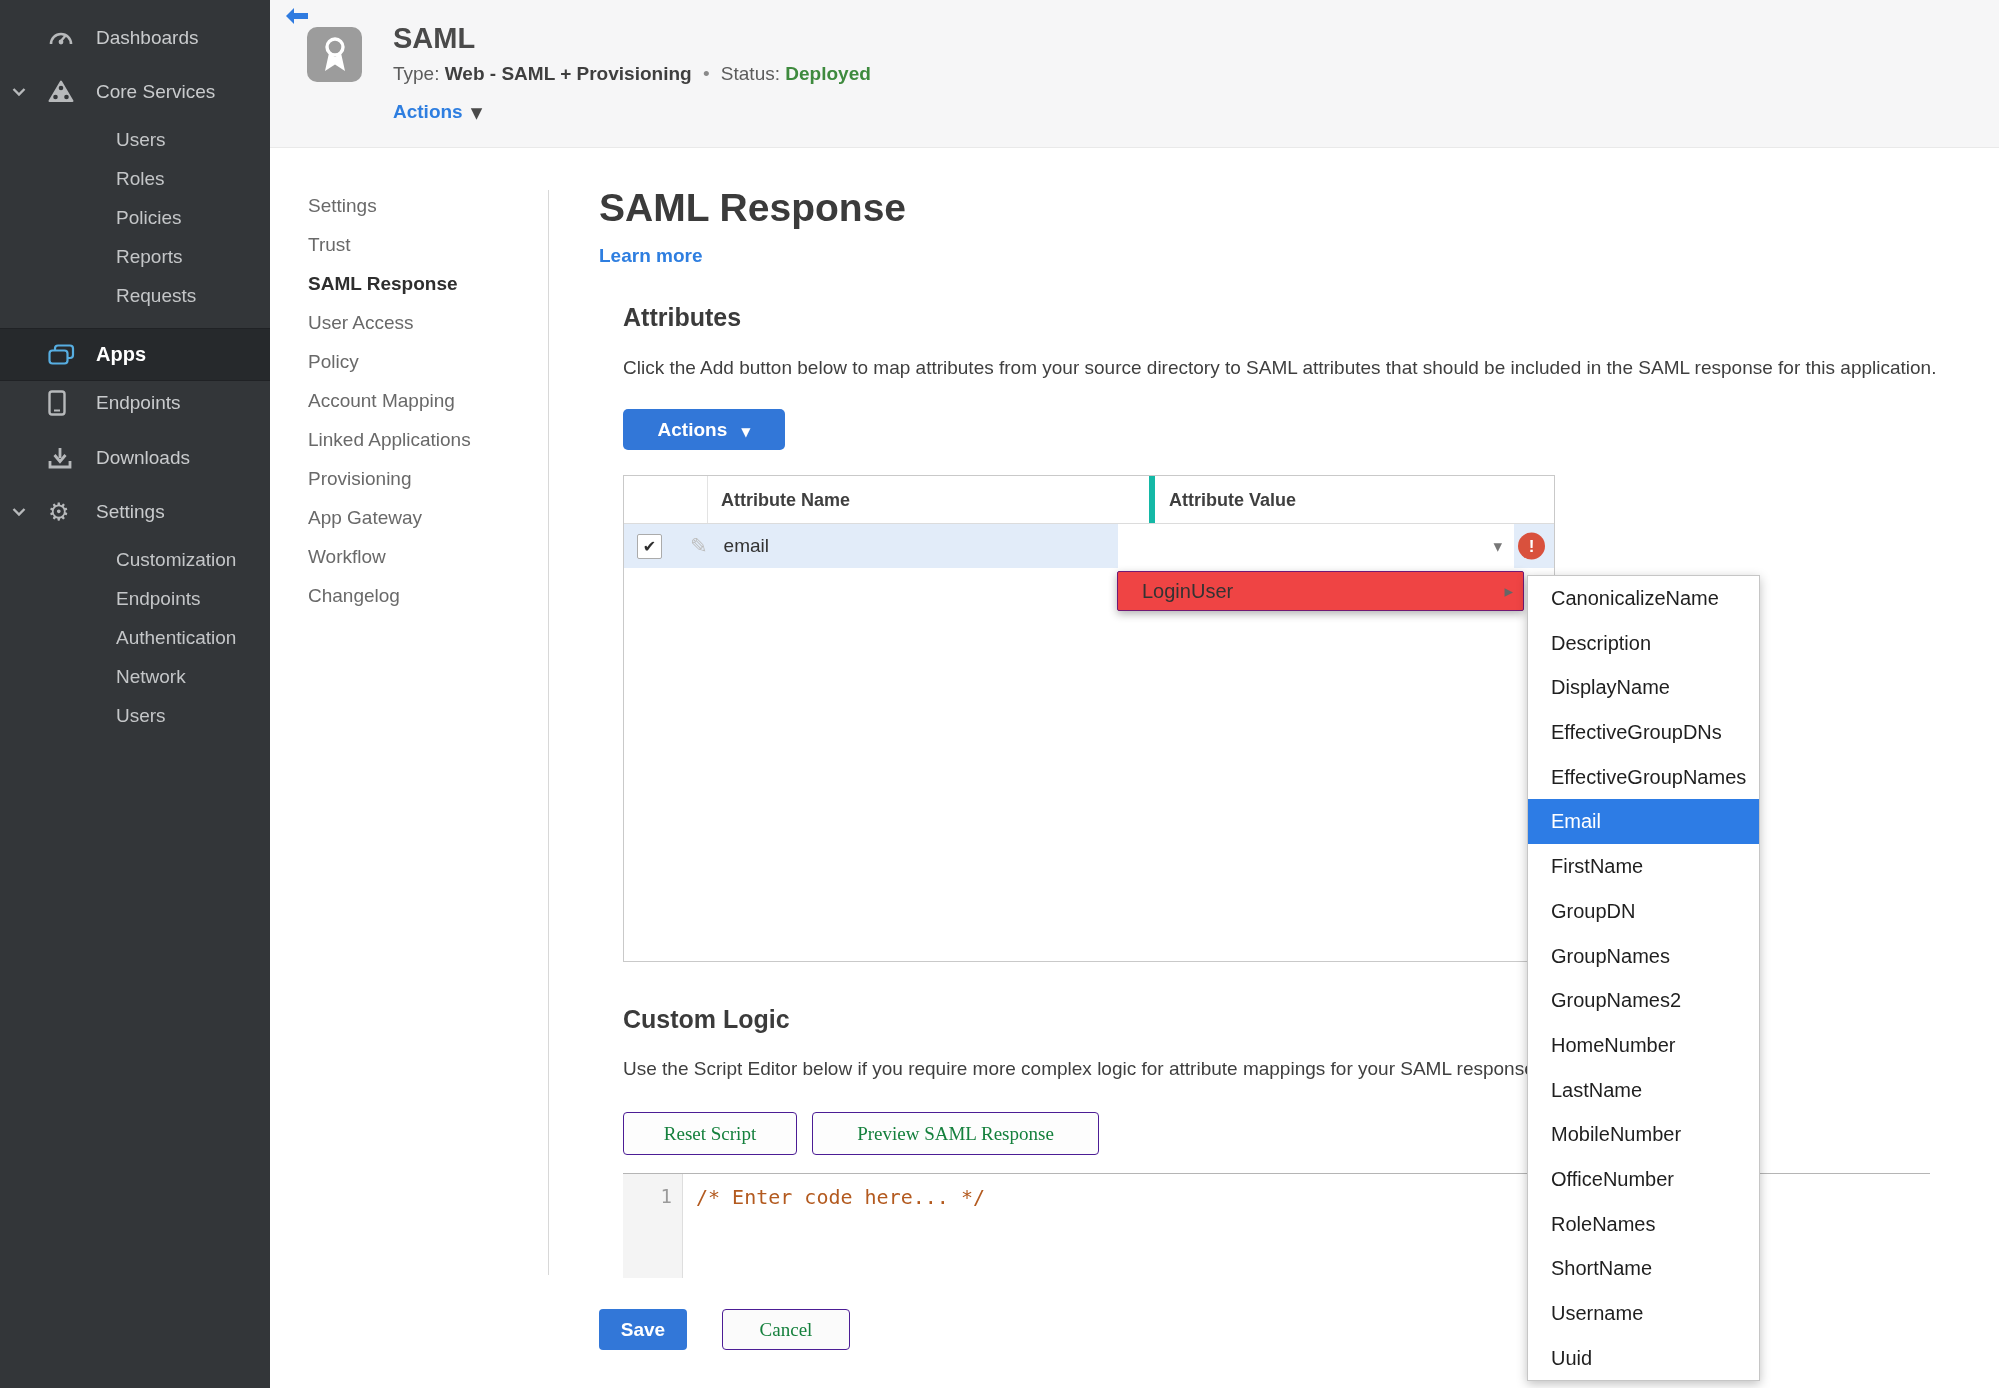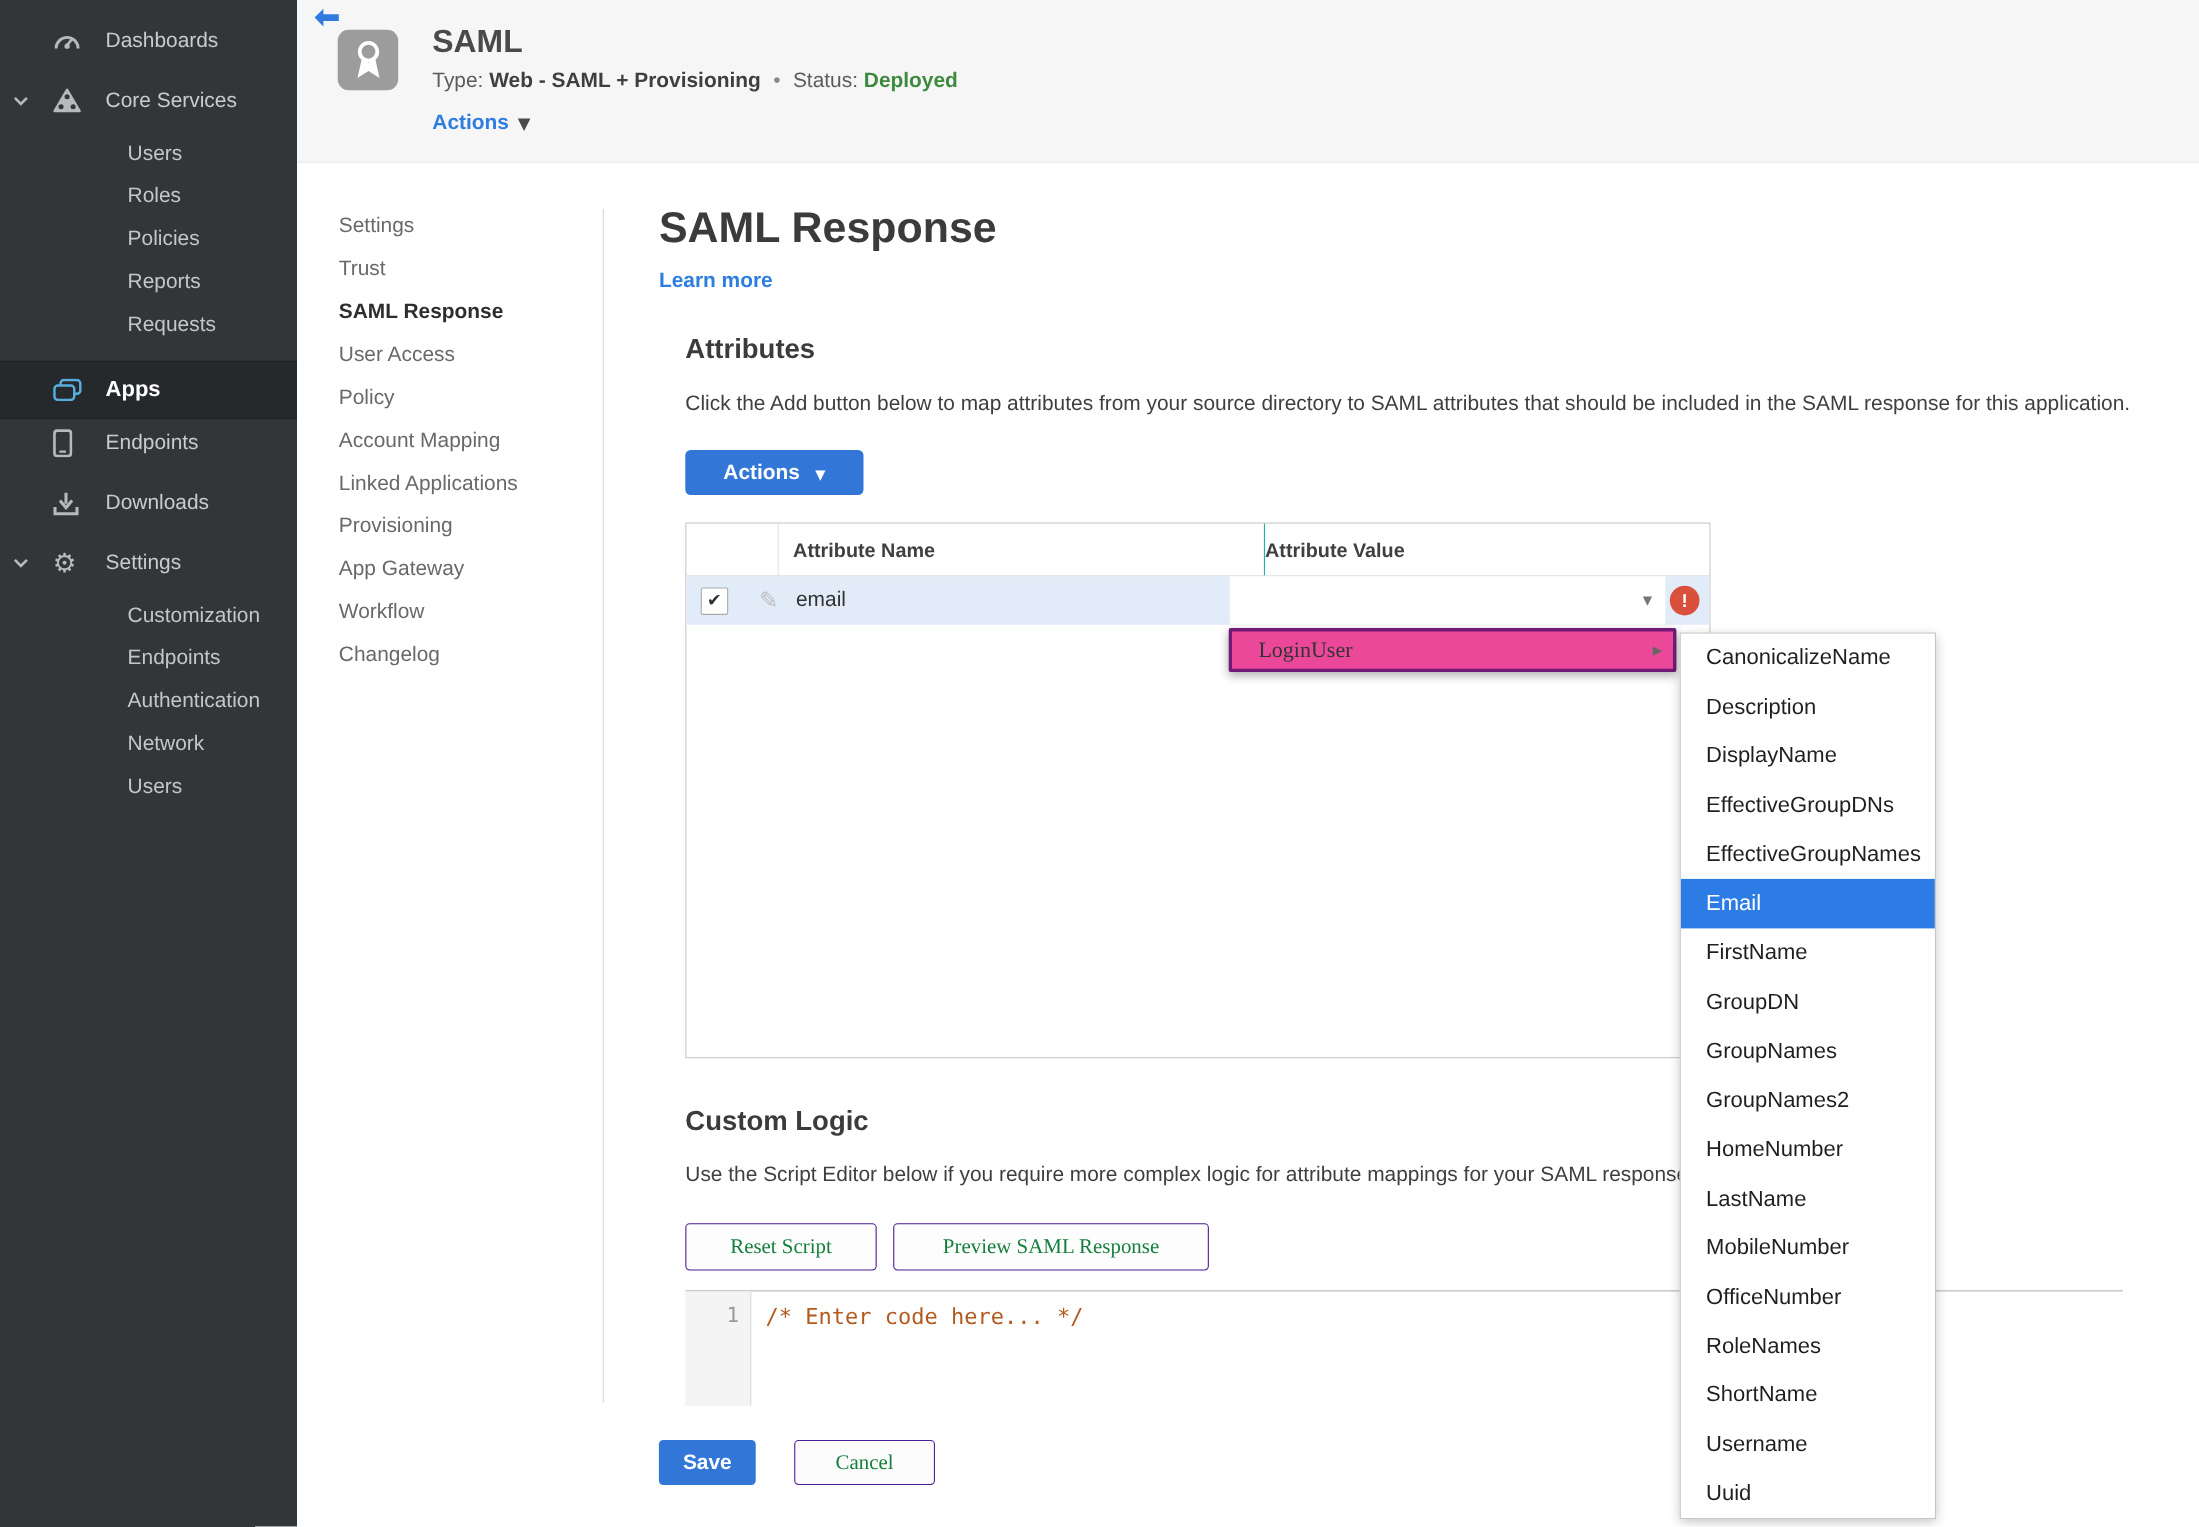--- a/index.html
+++ b/index.html
@@ -55,37 +55,37 @@
   .preview-btn { position:absolute; left:812px; top:1112px; width:287px; height:43px; }
   .save-btn { position:absolute; left:599px; top:1309px; width:88px; height:41px; border-radius:4px; }
   .cancel-btn { position:absolute; left:722px; top:1309px; width:128px; height:41px; background:#fbfbfb; }
 
   
   .attr-table { position:absolute; left:623px; top:475px; width:932px; height:487px; background:#fff; border:1px solid #c9c9c9; z-index:1; }
   .thead { position:absolute; left:0; top:0; right:0; height:48px; border-bottom:1px solid #dcdcdc; display:flex; }
   .th { font-size:18px; font-weight:bold; color:#3f3f3f; line-height:48px; }
   .th-check { width:51px; }
   .th-name { width:442px; border-left:1px solid #e3e3e3; padding-left:13px;margin-left:32px; }
-  .th-value { flex:1; border-left:1px solid #14b8a6; }
+  .th-value { flex:1; border-left:6px solid #14b8a6; padding-left:14px; }
   .trow { position:absolute; left:0; top:48px; right:0; height:44px; background:#e2ecf9; display:flex; align-items:center; }
   .cell-check { width:51px; display:flex; justify-content:center; }
   .checkbox { width:25px; height:25px; background:#fff; border:1px solid #ababab; border-radius:2px; display:flex; align-items:center; justify-content:center; cursor:pointer; }
   .i-check::before { content:"✔"; font-family:"DejaVu Sans", sans-serif; font-size:16px; color:#2f2f2f; }
   .cell-name { width:442px; display:flex; align-items:center; padding-left:15px; }
   .i-pencil::before { content:"✎"; font-family:"DejaVu Sans", sans-serif; font-size:21px; color:#bdbdbd; }
   .rowname { margin-left:16px; font-size:19px; color:#333; }
   .cell-value { flex:1; position:relative; height:100%; }
   .combo { position:absolute; left:1px; top:0; width:396px; height:100%; background:#fff; cursor:pointer; }
   .combo .i-caret-d { position:absolute; right:12px; top:50%; transform:translateY(-50%); }
   .i-caret-d::before { content:"▾"; font-family:"DejaVu Sans", sans-serif; font-size:17px; color:#777; }
   .error-icon { position:absolute; right:9px; top:50%; transform:translateY(-50%); width:27px; height:27px; border-radius:50%; background:#d9513d; display:flex; align-items:center; justify-content:center; }
   .error-icon::before { content:"!"; color:#fff; font-weight:bold; font-size:17px; }
 
   
-  .ctx-menu { position:absolute; left:1117px; top:571px; width:407px; height:40px; background:#ec4899; border:3px solid #701a75; border-radius:2px; box-shadow:0 3px 9px rgba(0,0,0,.3); z-index:30; display:flex; align-items:center; cursor:pointer;font-family:Liberation Serif, serif; }
+  .ctx-menu { position:absolute; left:1117px; top:571px; width:407px; height:40px; background:#ef4444; border:1px solid #701a75; border-radius:2px; box-shadow:0 3px 9px rgba(0,0,0,.3); z-index:30; display:flex; align-items:center; cursor:pointer; }
   .ctx-menu .mlabel { padding-left:24px; font-size:20px; color:#333; }
   .ctx-menu .i-caret-r { position:absolute; right:10px; }
   .i-caret-r::before { content:"▸"; font-family:"DejaVu Sans", sans-serif; font-size:17px; color:#666; }
   .submenu { position:absolute; left:1527px; top:575px; width:233px; height:806px; background:#fff; border:1px solid #c6c6c6; box-shadow:0 3px 10px rgba(0,0,0,.25); z-index:31; overflow:hidden; }
   .submenu-item { height:44.7px; line-height:44.7px; padding-left:23px; font-size:20px; color:#1f1f1f; cursor:pointer; white-space:nowrap; }
   .submenu-item.selected { background:#2d7ce5; color:#fff; }
 
   
   .editor { position:absolute; left:623px; top:1173px; width:1307px; height:105px; border-top:1px solid #b5b5b5; background:#fff; z-index:0; }
   .gutter { position:absolute; left:0; top:0; width:60px; height:100%; background:#f4f4f4; border-right:1px solid #dedede; }

